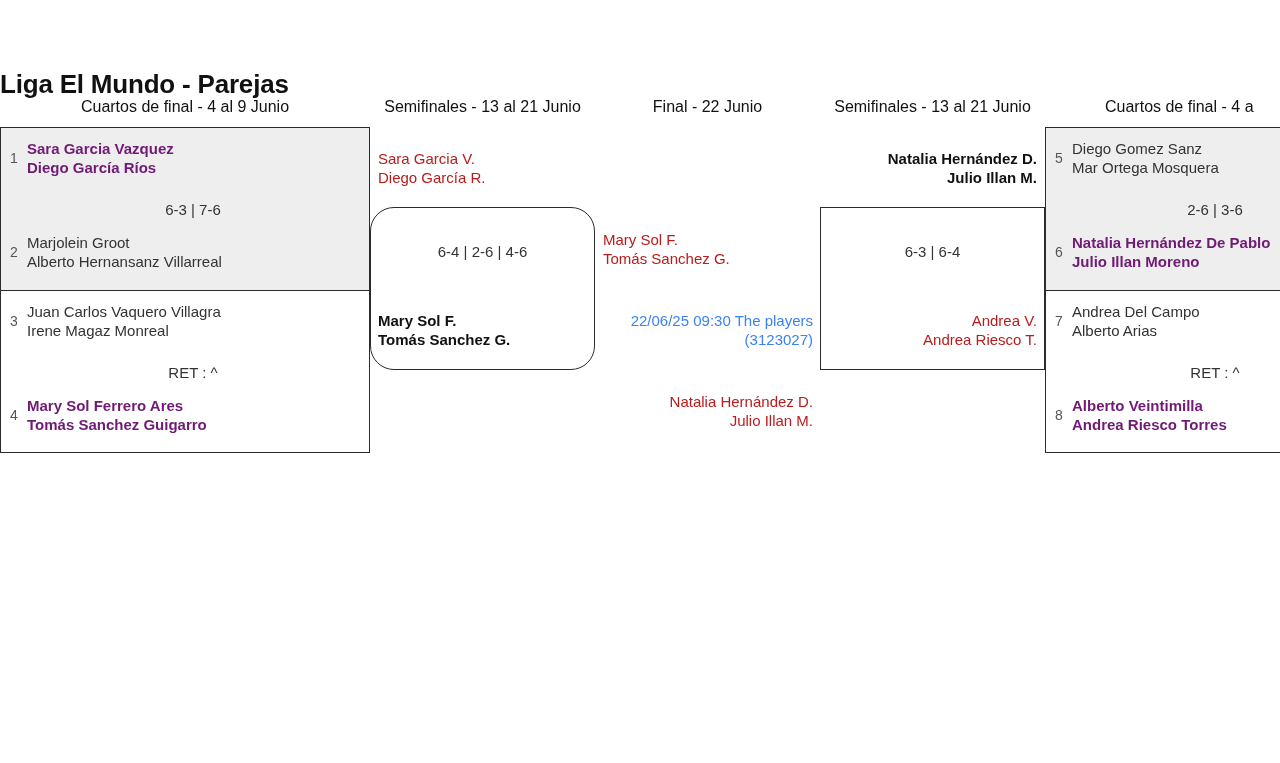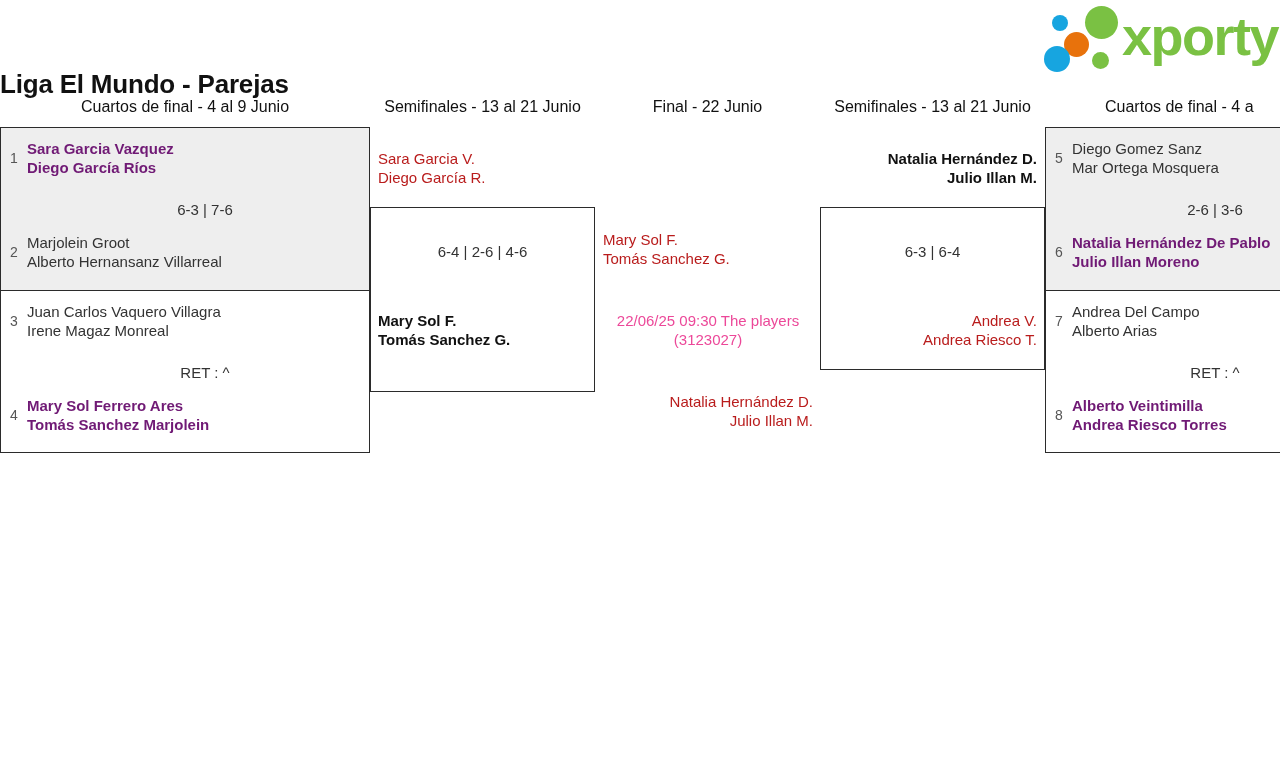--- a/index.html
+++ b/index.html
@@ -133,24 +133,24 @@
     top: 72px;
     left: 0;
     width: 100%;
     font-size: 15px;
     line-height: 19px;
     color: #333333;
     text-align: center;
     box-sizing: border-box;
   }
   #qf-right .qf-score { text-align: center; padding-right: 30px; }
-  #qf-left .qf-score { padding-left: 16px; margin-left: 12px; }
-
-  
-  #sf-left  { left: 370px; top: 207px; width: 225px; height: 185px; }
+  #qf-left .qf-score { padding-left: 16px; }
+
+  
+  #sf-left  { left: 370px; top: 207px; width: 225px; height: 163px; border-radius: 24px; }
   #sf-right { left: 820px; top: 207px; width: 225px; height: 163px; }
 
   .sf-score {
     position: absolute;
     top: 34px;
     left: 0;
     width: 100%;
     text-align: center;
     font-size: 15px;
     line-height: 19px;
@@ -178,45 +178,37 @@
 
   #sf-right-top    { left: 827px; top: 149px; width: 210px; text-align: right; }
   #sf-right-bottom { left: 827px; top: 311px; width: 210px; text-align: right; }
 
   
   #final-info {
     position: absolute;
     left: 603px;
     top: 311px;
     width: 210px;
-    text-align: center;
-    font-size: 15px;
-    line-height: 19px;
-    color: #ec4899;
+    text-align: right;
+    font-size: 15px;
+    line-height: 19px;
+    color: #3b82f6;
   }
   #final-info .nm { display: block; }
 </style>
 </head>
 <body>
 
 <div id="header">
 
   <div id="title">
     <span class="line">Liga El Mundo - Parejas</span>
     <span class="line">Final Six - Grupo 4. Mixto</span>
   </div>
 
-  <div id="logo">
-    <span class="dot dot-blue-sm"></span>
-    <span class="dot dot-green-lg"></span>
-    <span class="dot dot-orange"></span>
-    <span class="dot dot-blue-lg"></span>
-    <span class="dot dot-green-sm"></span>
-    <span id="logo-text">xporty</span>
-  </div>
 
 </div>
 
 <div class="round-header" id="hdr-qf-left">Cuartos de final - 4 al 9 Junio</div>
 <div class="round-header" id="hdr-sf-left">Semifinales - 13 al 21 Junio</div>
 <div class="round-header" id="hdr-final">Final - 22 Junio</div>
 <div class="round-header" id="hdr-sf-right">Semifinales - 13 al 21 Junio</div>
 <div class="round-header" id="hdr-qf-right">Cuartos de final - 4 a</div>
 
 <div class="bracket-box" id="qf-left">
@@ -245,21 +237,21 @@
       <span class="names">
         <span class="nm">Juan Carlos Vaquero Villagra</span>
         <span class="nm">Irene Magaz Monreal</span>
       </span>
     </div>
     <div class="qf-score">RET : ^</div>
     <div class="team t-bot">
       <span class="seed">4</span>
       <span class="names winner">
         <span class="nm">Mary Sol Ferrero Ares</span>
-        <span class="nm">Tomás Sanchez Marjolein</span>
+        <span class="nm">Tomás Sanchez Guigarro</span>
       </span>
     </div>
   </div>
 
 </div>
 
 <div class="float-team" id="sf-left-top">
   <span class="nm">Sara Garcia V.</span>
   <span class="nm">Diego García R.</span>
 </div>

